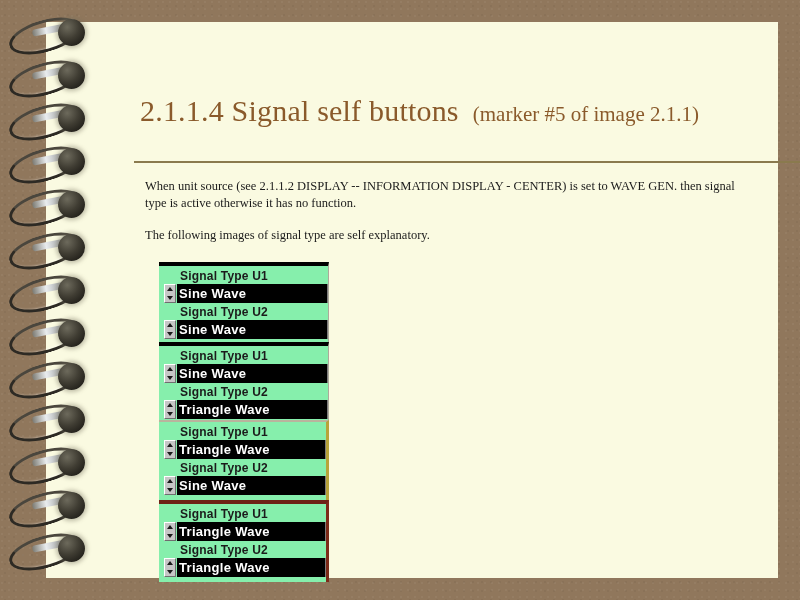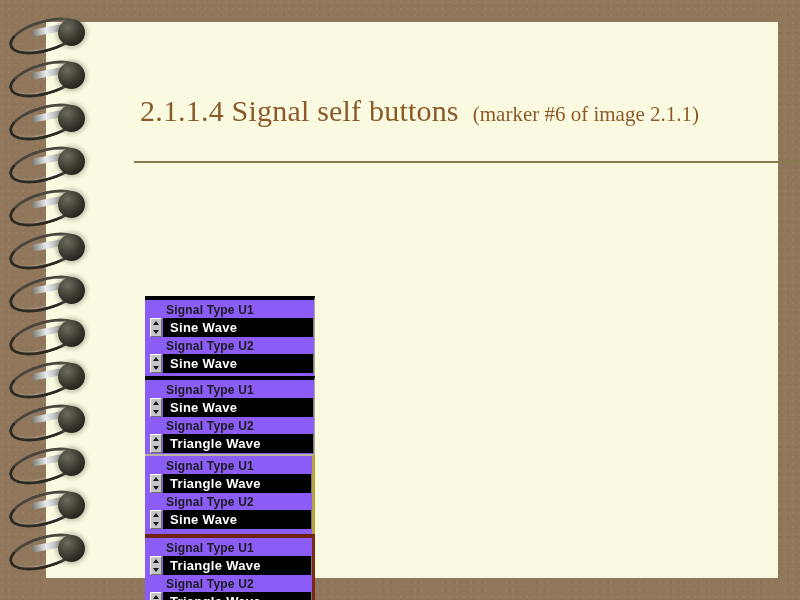--- a/index.html
+++ b/index.html
@@ -126,26 +126,25 @@
     font-family: "Liberation Serif", serif;
     font-size: 12.5px;
     line-height: 17px;
   }
   #body-copy p { margin: 0; }
   #body-copy p.spaced { margin-top: 15px; }
 
   
   .widget {
     position: absolute;
-    left: 99px;
+    left: 113px;
     width: 170px;
-    background: #8b5cf6;
+    background: #86efac;
     box-sizing: border-box;
     padding: 3px 0 3px 0;
-    margin-top: 34px;
   }
   .widget.bar-black   { border-top: 4px solid #000000; border-right: 1px solid #ada99a; }
   .widget.bar-olive   { border-top: 2px solid #b9b49d; border-right: 3px solid #b8a33a; }
   .widget.bar-maroon  { border-top: 4px solid #6e2216; border-right: 3px solid #7c2a18; }
 
   .sig-label {
     margin-left: 21px;
     font-family: "Liberation Sans", sans-serif;
     font-size: 12px;
     font-weight: bold;
@@ -189,43 +188,47 @@
   .spin-btn.down .tri  { border-top: 4px solid #1a1a1a; }
 
   .sig-value {
     flex: 1;
     background: #000000;
     color: #ffffff;
     font-family: "Liberation Sans", sans-serif;
     font-size: 13px;
     font-weight: bold;
     line-height: 19px;
-    padding-left: 7px;
+    padding-left: 2px;
     margin-left: 1px;
     letter-spacing: 0.3px;
     white-space: nowrap;
     overflow: hidden;
     box-sizing: border-box;
     border-right: 1px solid #7d7d7d;
   }
 </style>
 </head>
 <body>
 
 <div id="board"></div>
 
 <div id="page">
 
   <div id="title-block">
     <span id="doc-title">2.1.1.4 Signal self buttons</span>
-    <span id="doc-subtitle">(marker #6 of image 2.1.1)</span>
+    <span id="doc-subtitle">(marker #5 of image 2.1.1)</span>
   </div>
 
   <div id="rule"></div>
 
+  <div id="body-copy">
+    <p>When unit source  (see 2.1.1.2 DISPLAY --  INFORMATION DISPLAY - CENTER) is set to WAVE GEN. then signal type is active otherwise it has no function.</p>
+    <p class="spaced">The following images of signal type are self explanatory.</p>
+  </div>
 
   <div id="widgets-host">
       <div class="widget bar-black" style="top: 240px;">
         <div class="sig-label">Signal Type U1</div>
         <div class="sig-row">
           <div class="spinner">
             <div class="spin-btn up">
               <span class="tri"></span>
             </div>
             <div class="spin-btn down">

